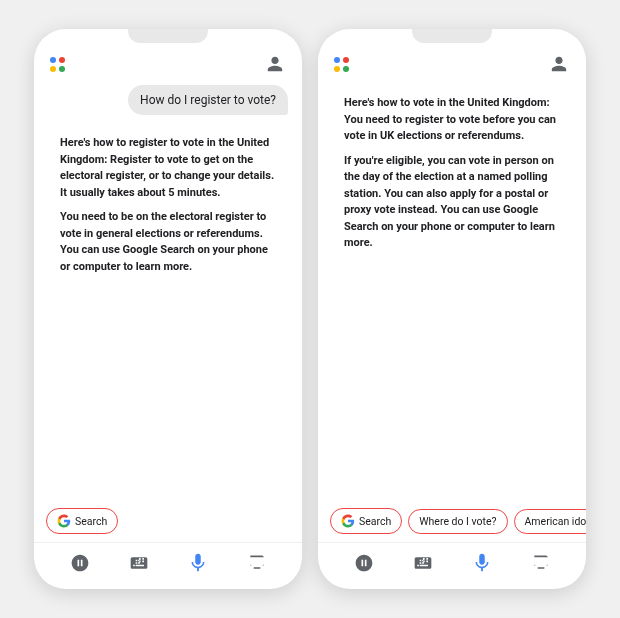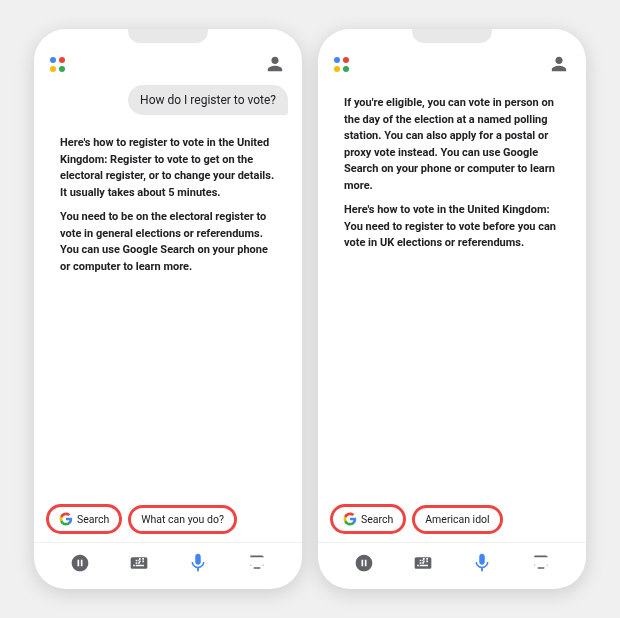--- a/index.html
+++ b/index.html
@@ -105,21 +105,21 @@
       gap: 6px;
       padding: 6px 12px 8px 12px;
       align-items: center;
       overflow: hidden;
     }
     .suggestion-chip {
       display: flex;
       align-items: center;
       gap: 4px;
       background: #ffffff;
-      border: 3px solid #ef4444;
+      border: 1px solid #ef4444;
       border-radius: 16px;
       padding: 5px 10px;
       font-size: 10.5px;
       color: #202124;
       white-space: nowrap;
       cursor: pointer;
     }
     .g-logo {
       width: 14px;
       height: 14px;
@@ -186,23 +186,20 @@
     <div class="suggestions">
       <div class="suggestion-chip">
         <svg class="g-logo" viewBox="0 0 24 24" xmlns="http://www.w3.org/2000/svg">
           <path d="M22.56 12.25c0-.78-.07-1.53-.2-2.25H12v4.26h5.92c-.26 1.37-1.04 2.53-2.21 3.31v2.77h3.57c2.08-1.92 3.28-4.74 3.28-8.09z" fill="#4285F4"></path>
           <path d="M12 23c2.97 0 5.46-.98 7.28-2.66l-3.57-2.77c-.98.66-2.23 1.06-3.71 1.06-2.86 0-5.29-1.93-6.16-4.53H2.18v2.84C3.99 20.53 7.7 23 12 23z" fill="#34A853"></path>
           <path d="M5.84 14.09c-.22-.66-.35-1.36-.35-2.09s.13-1.43.35-2.09V7.07H2.18C1.43 8.55 1 10.22 1 12s.43 3.45 1.18 4.93l2.85-2.22.81-.62z" fill="#FBBC05"></path>
           <path d="M12 5.38c1.62 0 3.06.56 4.21 1.64l3.15-3.15C17.45 2.09 14.97 1 12 1 7.7 1 3.99 3.47 2.18 7.07l3.66 2.84c.87-2.6 3.3-4.53 6.16-4.53z" fill="#EA4335"></path>
         </svg>
         <span>Search</span>
       </div>
-      <div class="suggestion-chip">
-        <span>What can you do?</span>
-      </div>
     </div>
 
     <div class="bottom-bar">
       <div class="bottom-icon">
         <svg width="20" height="20" viewBox="0 0 24 24" fill="#5f6368">
           <path d="M12 2C6.48 2 2 6.48 2 12s4.48 10 10 10 10-4.48 10-10S17.52 2 12 2zm-1 14H9V8h2v8zm4 0h-2V8h2v8z"></path>
         </svg>
       </div>
       <div class="bottom-icon">
         <svg width="20" height="20" viewBox="0 0 24 24" fill="#5f6368">
@@ -233,36 +230,39 @@
       </div>
       <div class="person-icon">
         <svg class="person-svg" width="18" height="18" viewBox="0 0 24 24" fill="currentColor">
           <path d="M12 12c2.7 0 4.8-2.1 4.8-4.8S14.7 2.4 12 2.4 7.2 4.5 7.2 7.2 9.3 12 12 12zm0 2.4c-3.2 0-9.6 1.6-9.6 4.8v2.4h19.2v-2.4c0-3.2-6.4-4.8-9.6-4.8z"></path>
         </svg>
       </div>
     </div>
 
     <div class="chat-area">
       <div class="assistant-bubble">
+        <p>Here's how to vote in the United Kingdom: You need to register to vote before you can vote in UK elections or referendums.</p>
         <p>If you're eligible, you can vote in person on the day of the election at a named polling station. You can also apply for a postal or proxy vote instead. You can use Google Search on your phone or computer to learn more.</p>
-        <p>Here's how to vote in the United Kingdom: You need to register to vote before you can vote in UK elections or referendums.</p>
       </div>
     </div>
 
     <div class="suggestions">
       <div class="suggestion-chip">
         <svg class="g-logo" viewBox="0 0 24 24" xmlns="http://www.w3.org/2000/svg">
           <path d="M22.56 12.25c0-.78-.07-1.53-.2-2.25H12v4.26h5.92c-.26 1.37-1.04 2.53-2.21 3.31v2.77h3.57c2.08-1.92 3.28-4.74 3.28-8.09z" fill="#4285F4"></path>
           <path d="M12 23c2.97 0 5.46-.98 7.28-2.66l-3.57-2.77c-.98.66-2.23 1.06-3.71 1.06-2.86 0-5.29-1.93-6.16-4.53H2.18v2.84C3.99 20.53 7.7 23 12 23z" fill="#34A853"></path>
           <path d="M5.84 14.09c-.22-.66-.35-1.36-.35-2.09s.13-1.43.35-2.09V7.07H2.18C1.43 8.55 1 10.22 1 12s.43 3.45 1.18 4.93l2.85-2.22.81-.62z" fill="#FBBC05"></path>
           <path d="M12 5.38c1.62 0 3.06.56 4.21 1.64l3.15-3.15C17.45 2.09 14.97 1 12 1 7.7 1 3.99 3.47 2.18 7.07l3.66 2.84c.87-2.6 3.3-4.53 6.16-4.53z" fill="#EA4335"></path>
         </svg>
         <span>Search</span>
       </div>
       <div class="suggestion-chip">
+        <span>Where do I vote?</span>
+      </div>
+      <div class="suggestion-chip">
         <span>American idol</span>
       </div>
     </div>
 
     <div class="bottom-bar">
       <div class="bottom-icon">
         <svg width="20" height="20" viewBox="0 0 24 24" fill="#5f6368">
           <path d="M12 2C6.48 2 2 6.48 2 12s4.48 10 10 10 10-4.48 10-10S17.52 2 12 2zm-1 14H9V8h2v8zm4 0h-2V8h2v8z"></path>
         </svg>
       </div>

